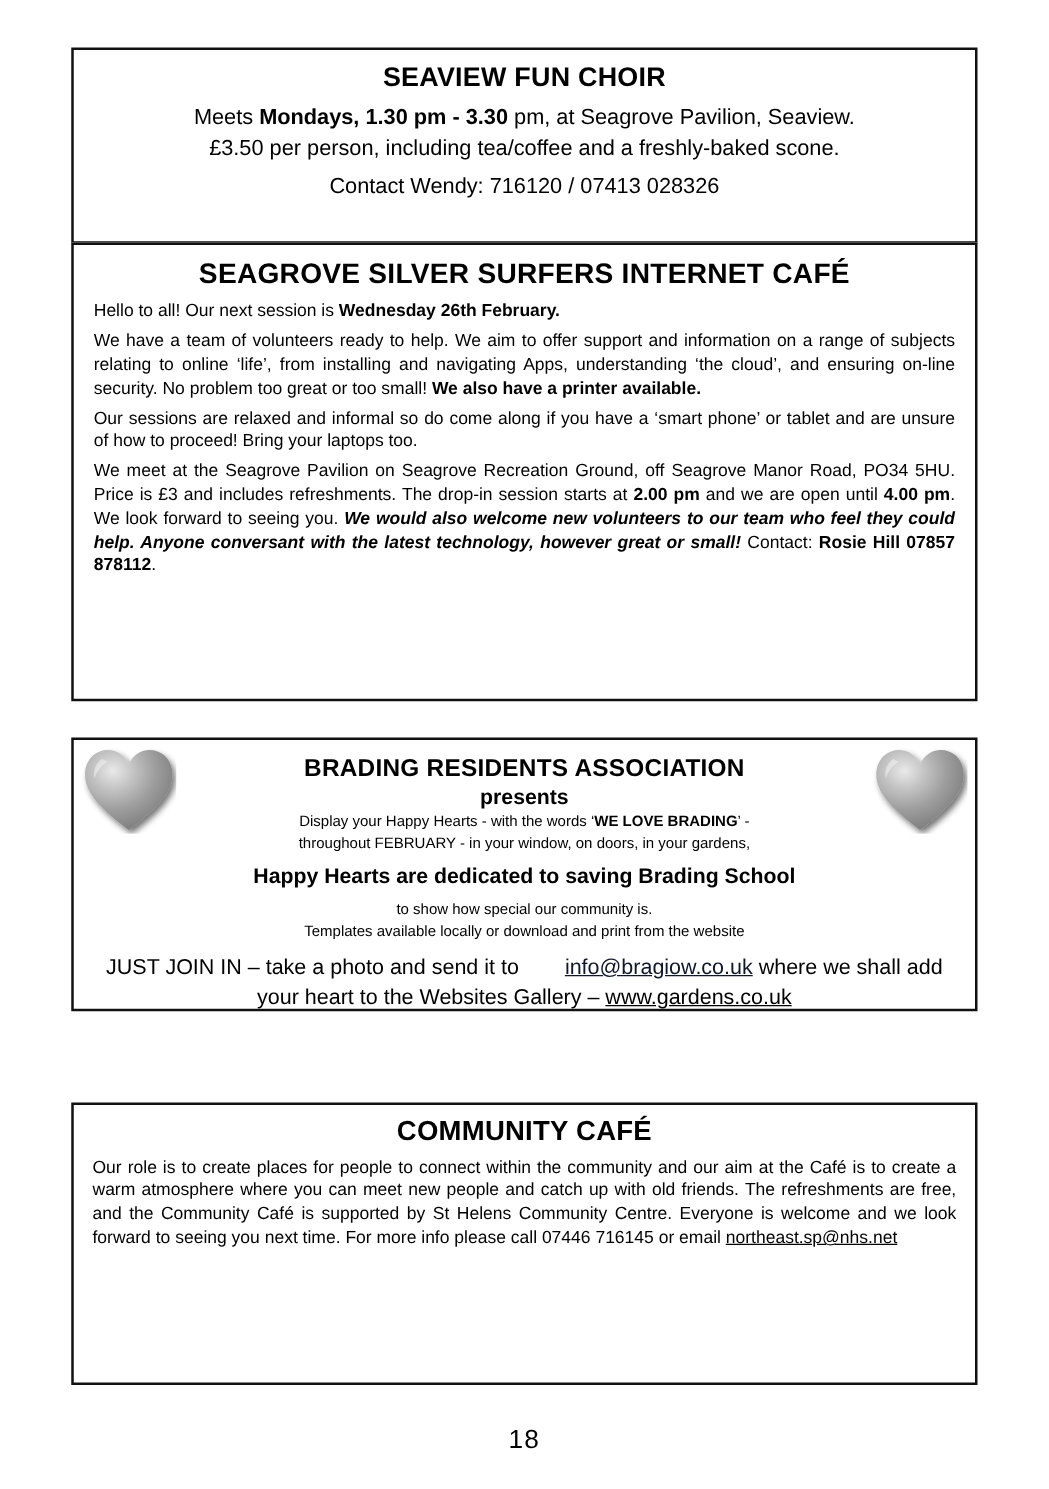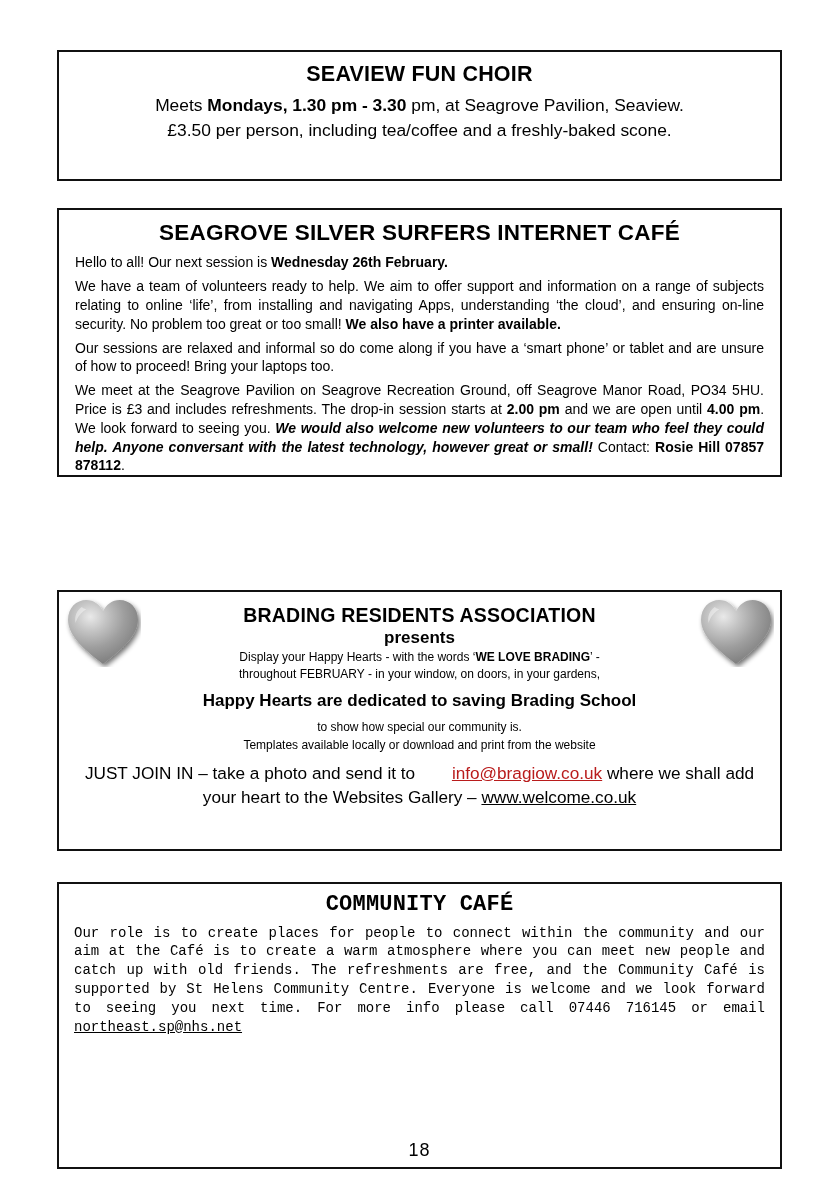--- a/index.html
+++ b/index.html
@@ -25,24 +25,24 @@
   .notice-box {
     position: absolute;
     left: 57px;
     width: 725px;
     box-sizing: border-box;
     border: 2px solid #111111;
     background: #ffffff;
   }
 
   
-  #box-choir   { top: 50px;  height: 131px; }
-  #box-surfers { top: 208px; height: 269px; }
-  #box-hearts  { top: 590px; height: 261px; }
-  #box-cafe    { top: 882px; height: 287px; font-family: Liberation Mono, monospace; }
+  #box-choir   { top: 38px;  height: 157px; }
+  #box-surfers { top: 194px; height: 367px; }
+  #box-hearts  { top: 590px; height: 219px; }
+  #box-cafe    { top: 882px; height: 226px; }
 
   .box-inner {
     padding: 7px 14px 6px 14px;
   }
 
   h1.box-title {
     font-size: 22px;
     font-weight: bold;
     text-align: center;
     margin: 2px 0 6px 0;
@@ -111,34 +111,35 @@
   
   #box-cafe h1.box-title { font-size: 22px; margin: 3px 0 6px 0; }
   #box-cafe .box-inner { padding: 6px 15px 6px 15px; }
 
   .page-number {
     position: absolute;
     left: 0;
     top: 1140px;
     width: 839px;
     text-align: center;
-    font-size: 18px;
+    font-size: 21px;
     letter-spacing: 1px;
   }
 </style>
 </head>
 <body>
 
 <div class="page">
 
   <section class="notice-box" id="box-choir">
     <div class="box-inner">
       <h1 class="box-title">SEAVIEW FUN CHOIR</h1>
       <p class="line"><span>Meets </span><b>Mondays, 1.30 pm - 3.30</b><span> pm, at Seagrove Pavilion, Seaview.</span></p>
       <p class="line">£3.50 per person, including tea/coffee and a freshly-baked scone.</p>
+      <p class="line contact">Contact Wendy:  716120 / 07413 028326</p>
     </div>
   </section>
 
   <section class="notice-box" id="box-surfers">
     <div class="box-inner">
       <h1 class="box-title">SEAGROVE SILVER SURFERS INTERNET CAFÉ</h1>
       <p class="just"><span>Hello to all! Our next session is </span><b>Wednesday 26th February.</b></p>
       <p class="just"><span>We have a team of volunteers ready to help. We aim to offer support and information on a range of subjects relating to online ‘life’, from installing and navigating Apps, understanding ‘the cloud’, and ensuring on-line security.  No problem too great or too small! </span><b>We also have a printer available.</b></p>
       <p class="just">Our sessions are relaxed and informal so do come along if you have a ‘smart phone’ or tablet and are unsure of how to proceed! Bring your laptops too.</p>
       <p class="just"><span>We meet at the Seagrove Pavilion on Seagrove Recreation Ground, off Seagrove Manor Road, PO34 5HU. Price is £3 and includes refreshments.  The drop-in session starts at </span><b>2.00 pm</b><span> and we are open until </span><b>4.00 pm</b><span>. We look forward to seeing you. </span><span class="bi">We would also welcome new volunteers to our team who feel they could help. Anyone conversant with the latest technology, however great or small!</span><span>  Contact: </span><b>Rosie Hill  07857 878112</b><span>.</span></p>
@@ -195,21 +196,21 @@
     </svg>
 
     <div class="box-inner">
       <p class="assoc-title">BRADING RESIDENTS ASSOCIATION</p>
       <p class="presents">presents</p>
       <p class="line"><span>Display your Happy Hearts - with the words ‘</span><b>WE LOVE BRADING</b><span>’ -</span></p>
       <p class="line">throughout FEBRUARY - in your window, on doors, in your gardens,</p>
       <p class="line bold-line">Happy Hearts are dedicated to saving Brading School</p>
       <p class="line">to show how special our community is.</p>
       <p class="line templates">Templates available locally or download and print from the website</p>
-      <p class="line joinin"><span>JUST JOIN IN – take a photo and send it to </span><a class="ul" href="#" style="color:#b91c1c;text-decoration:underline;padding-left:32px;">info@bragiow.co.uk</a><span> where we shall add your heart to the Websites Gallery – </span><a class="ul" href="#" style="color:#000;text-decoration:underline;">www.welcome.co.uk</a></p>
+      <p class="line joinin"><span>JUST JOIN IN – take a photo and send it to </span><a class="ul" href="#" style="color:#0f172a;text-decoration:underline;padding-left:32px;">info@bragiow.co.uk</a><span> where we shall add your heart to the Websites Gallery – </span><a class="ul" href="#" style="color:#000;text-decoration:underline;">www.gardens.co.uk</a></p>
     </div>
   </section>
 
   <section class="notice-box" id="box-cafe">
     <div class="box-inner">
       <h1 class="box-title">COMMUNITY CAFÉ</h1>
       <p class="just"><span>Our role is to create places for people to connect within the community and our aim at the Café is to create a warm atmosphere where you can meet new people and catch up with old friends. The refreshments are free, and the Community Café is supported by St Helens Community Centre. Everyone is welcome and we look forward to seeing you next time. For more info please call 07446 716145 or email </span><a class="ul" href="#" style="color:#000;text-decoration:underline;">northeast.sp@nhs.net</a></p>
     </div>
   </section>
 

